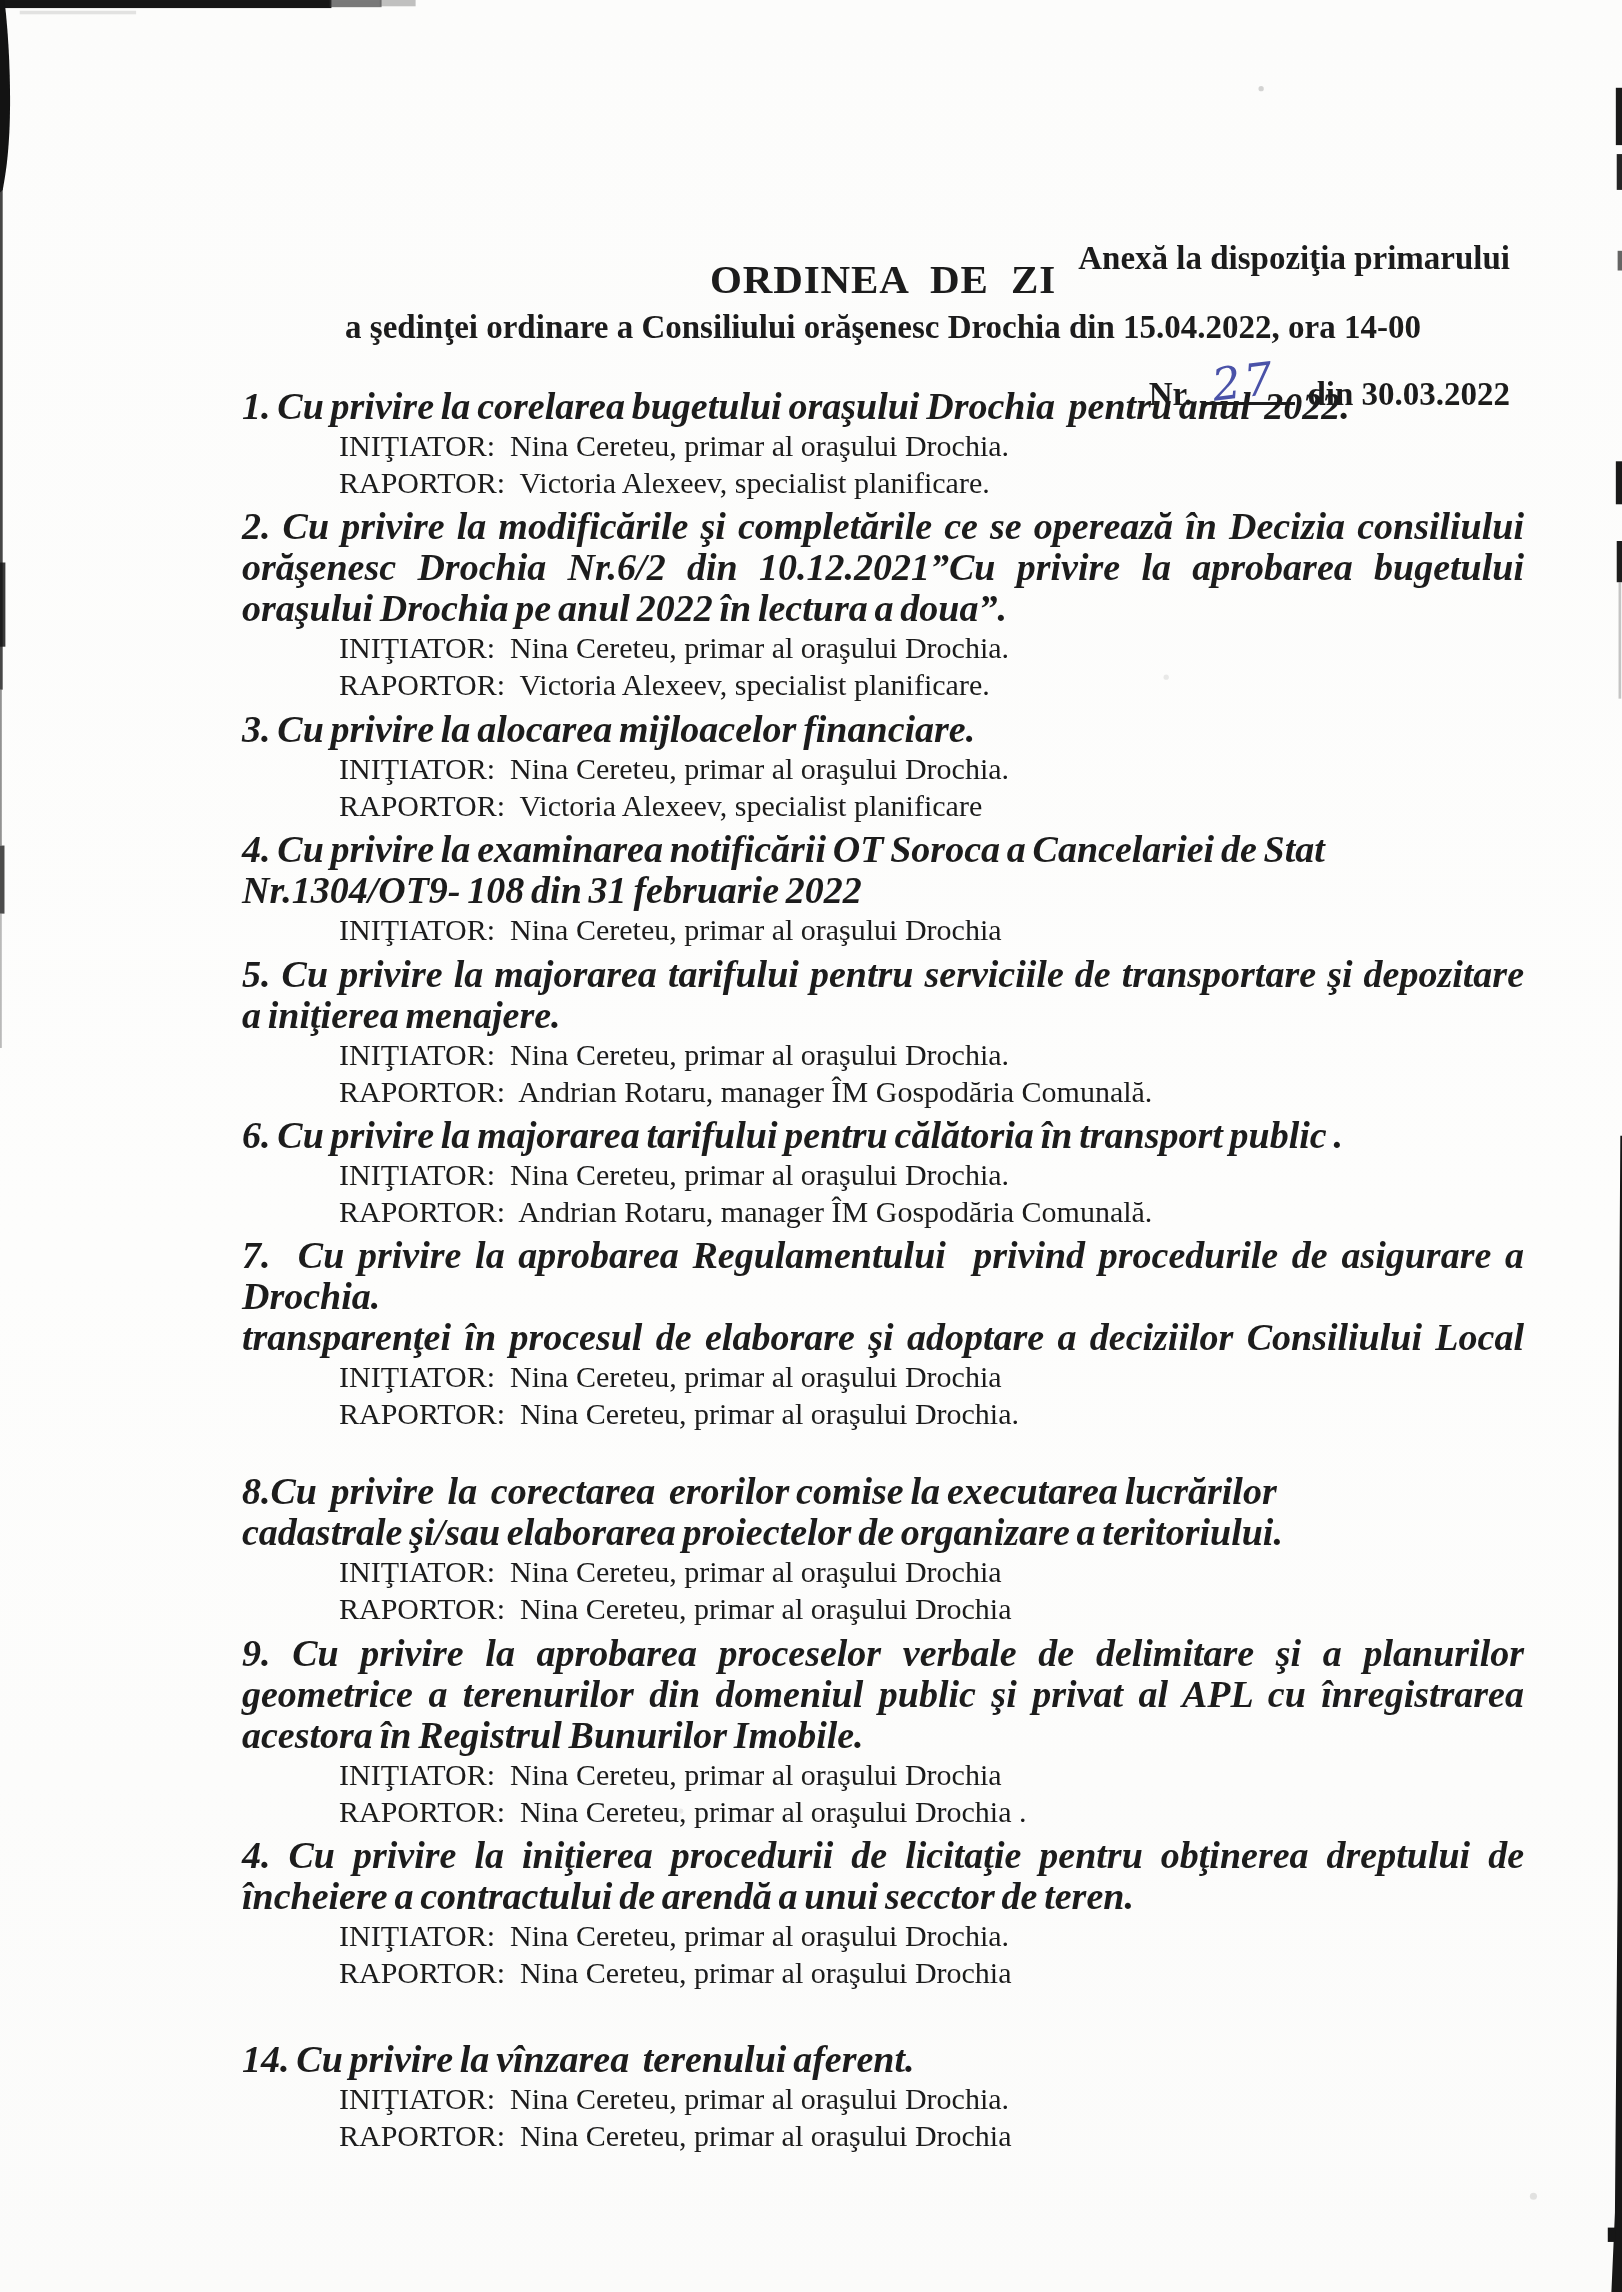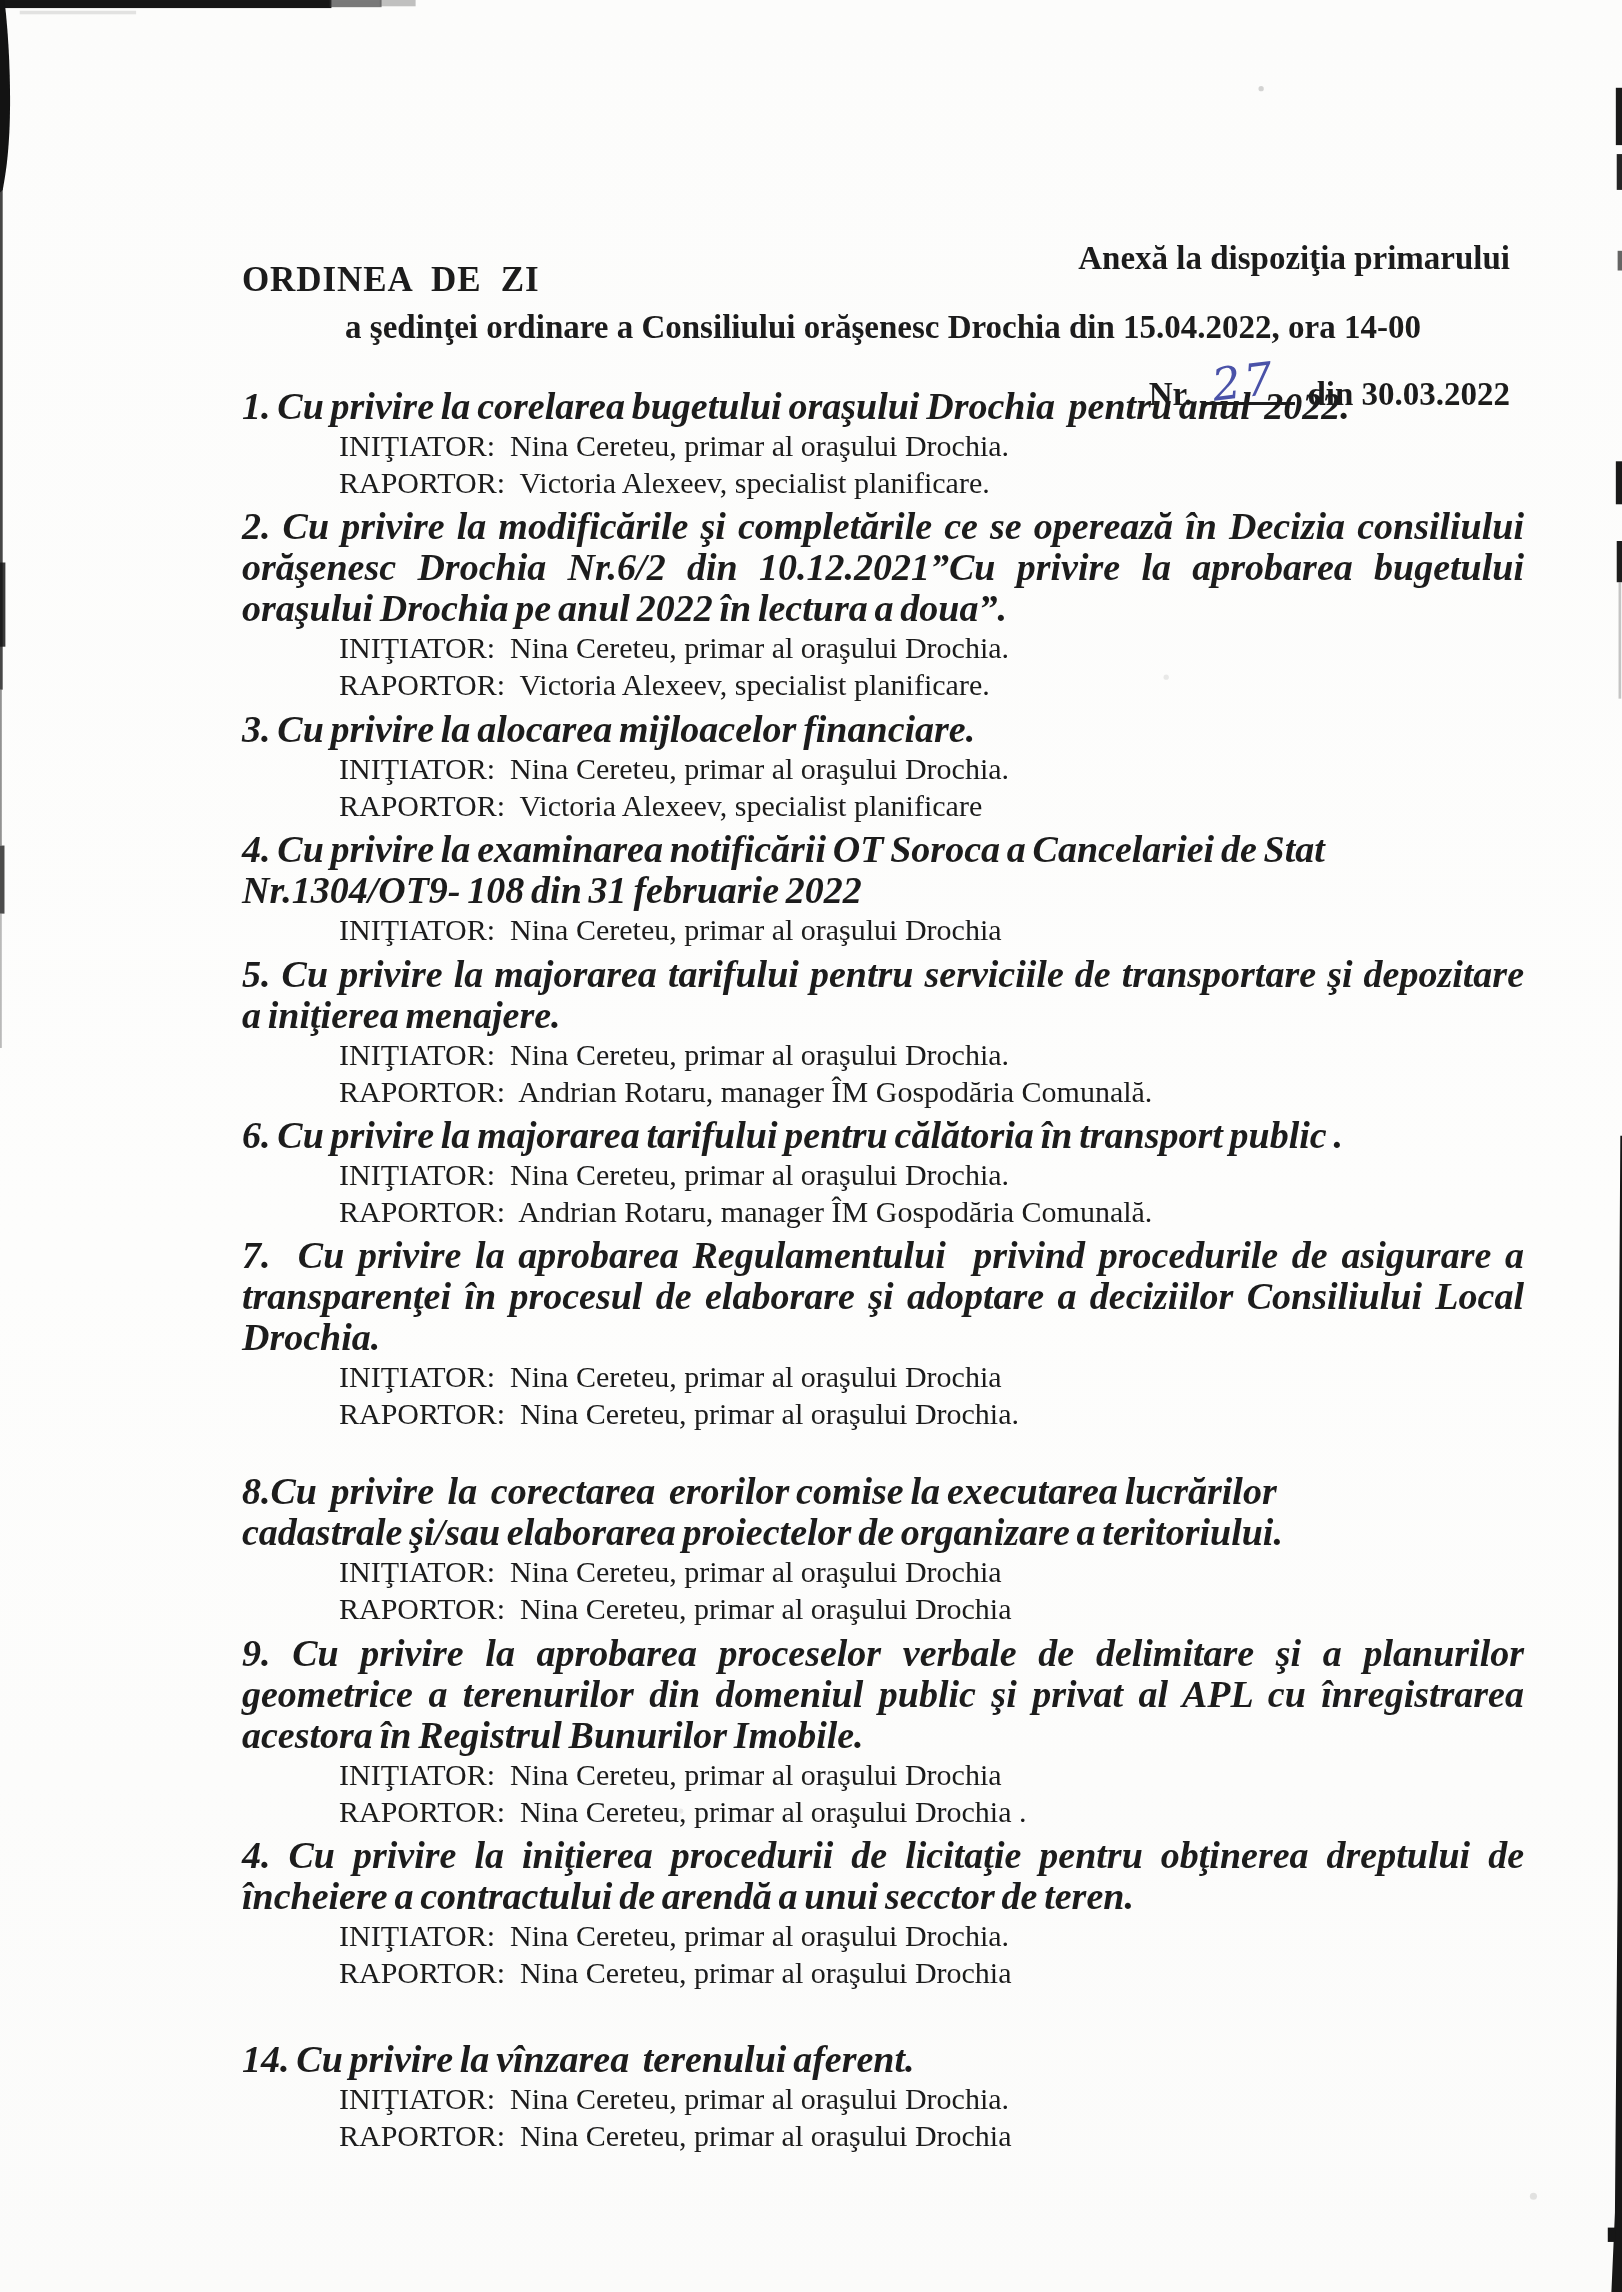--- a/index.html
+++ b/index.html
@@ -26,21 +26,21 @@
   }
   .hand{
     position:absolute;left:7.2px;bottom:-1.8px;
     font-family:"DejaVu Serif",serif;font-style:italic;font-weight:normal;
     font-size:45px;line-height:45px;color:#4a52a8;
     transform:rotate(-7deg);letter-spacing:3.6px;
   }
   
   .content{position:absolute;left:242px;top:260px;width:1282px;}
   .doc-title{
-    text-align:left;font-weight:bold;font-size:35px;line-height:39px;
+    text-align:center;font-weight:bold;font-size:41px;line-height:39px;
     white-space:pre-wrap;letter-spacing:0.9px;
   }
   .doc-subtitle{
     text-align:center;font-weight:bold;font-size:33px;line-height:39px;
     margin-top:9px;white-space:pre-wrap;
   }
   #agenda-items{margin-top:39px;}
   .agenda-item{margin-top:5.4px;}
   .tline{
     font-size:38px;line-height:41px;font-weight:bold;font-style:italic;
@@ -128,22 +128,22 @@
           <div class="mline">INIŢIATOR:  Nina Cereteu, primar al oraşului Drochia.</div>
           <div class="mline">RAPORTOR:  Andrian Rotaru, manager ÎM Gospodăria Comunală.</div>
         </div>
         <div class="agenda-item" style="margin-top: 5.4px;">
           <div class="tline">6. Cu privire la majorarea tarifului pentru călătoria în transport public .</div>
           <div class="mline">INIŢIATOR:  Nina Cereteu, primar al oraşului Drochia.</div>
           <div class="mline">RAPORTOR:  Andrian Rotaru, manager ÎM Gospodăria Comunală.</div>
         </div>
         <div class="agenda-item" style="margin-top: 5.4px;">
           <div class="tline stretch">7.  Cu privire la aprobarea Regulamentului  privind procedurile de asigurare a</div>
+          <div class="tline">Drochia.</div>
           <div class="tline stretch">transparenţei în procesul de elaborare şi adoptare a deciziilor Consiliului Local</div>
-          <div class="tline">Drochia.</div>
           <div class="mline">INIŢIATOR:  Nina Cereteu, primar al oraşului Drochia</div>
           <div class="mline">RAPORTOR:  Nina Cereteu, primar al oraşului Drochia.</div>
         </div>
         <div class="agenda-item" style="margin-top: 39px;">
           <div class="tline">8.Cu  privire  la  corectarea  erorilor comise la executarea lucrărilor</div>
           <div class="tline">cadastrale şi/sau elaborarea proiectelor de organizare a teritoriului.</div>
           <div class="mline">INIŢIATOR:  Nina Cereteu, primar al oraşului Drochia</div>
           <div class="mline">RAPORTOR:  Nina Cereteu, primar al oraşului Drochia</div>
         </div>
         <div class="agenda-item" style="margin-top: 5.4px;">

